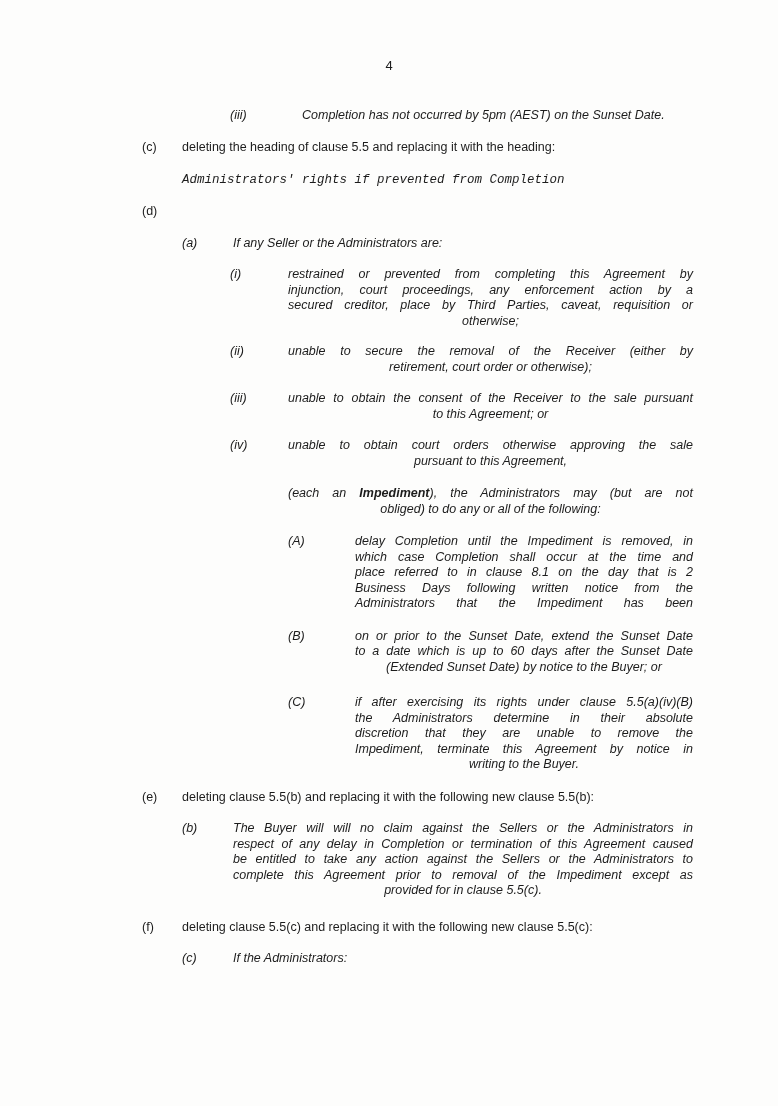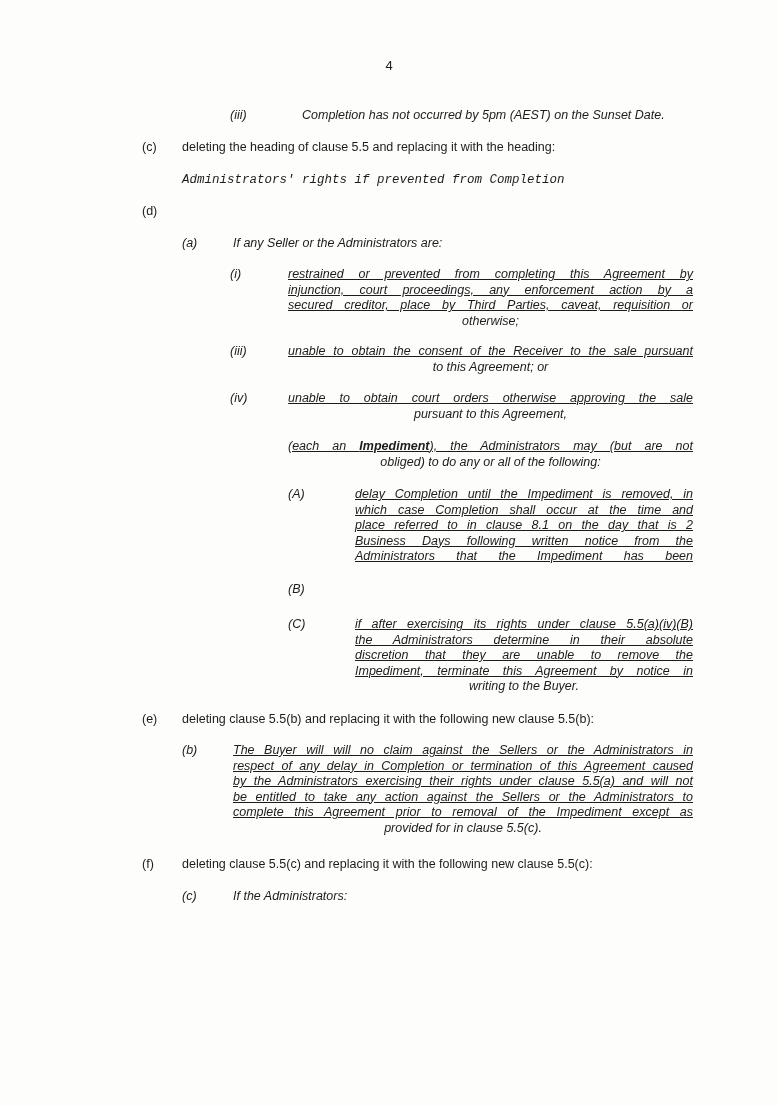--- a/index.html
+++ b/index.html
@@ -27,21 +27,21 @@
   .l1 .lbl{margin-left:182px;width:51px;}
   .l2 .lbl{margin-left:230px;width:58px;}
   .l2t .lbl{margin-left:230px;width:72px;}
   .l3 .lbl{margin-left:288px;width:67px;}
   .l0b{margin-left:182px;font-family:Liberation Mono, monospace;}      
   .l2b{margin-left:288px;}      
   .w1{width:460px;}
   .w2{width:405px;}
   .w3{width:338px;}
   
-  .jline{text-align:justify;text-align-last:justify;text-decoration:underline;}
+  .jline{text-align:justify;text-align-last:justify;}
   .jlast{text-align:center;}
   .mb15{margin-bottom:15px;}
   .mb17{margin-bottom:17px;}
   .mb20{margin-bottom:20px;}
   .mb21{margin-bottom:21px;}
 </style>
 </head>
 <body>
 
 <div class="page">
@@ -74,20 +74,27 @@
   <div class="row l2 mb15">
     <span class="lbl it">(i)</span>
     <div class="bd it w2">
         <div class="jline">restrained or prevented from completing this Agreement by</div>
         <div class="jline">injunction, court proceedings, any enforcement action by a</div>
         <div class="jline">secured creditor, place by Third Parties, caveat, requisition or</div>
         <div class="jlast">otherwise;</div>
       </div>
   </div>
 
+  <div class="row l2">
+    <span class="lbl it">(ii)</span>
+    <div class="bd it w2">
+        <div class="jline">unable to secure the removal of the Receiver (either by</div>
+        <div class="jlast">retirement, court order or otherwise);</div>
+      </div>
+  </div>
 
   <div class="row l2">
     <span class="lbl it">(iii)</span>
     <div class="bd it w2">
         <div class="jline">unable to obtain the consent of the Receiver to the sale pursuant</div>
         <div class="jlast">to this Agreement; or</div>
       </div>
   </div>
 
   <div class="row l2 mb17">
@@ -111,20 +118,25 @@
         <div class="jline">delay Completion until the Impediment is removed, in</div>
         <div class="jline">which case Completion shall occur at the time and</div>
         <div class="jline">place referred to in clause 8.1 on the day that is 2</div>
         <div class="jline">Business Days following written notice from the</div>
         <div class="jline">Administrators that the Impediment has been</div>
       </div>
   </div>
 
   <div class="row l3 mb20">
     <span class="lbl it">(B)</span>
+    <div class="bd it w3">
+        <div class="jline">on or prior to the Sunset Date, extend the Sunset Date</div>
+        <div class="jline">to a date which is up to 60 days after the Sunset Date</div>
+        <div class="jlast">(Extended Sunset Date) by notice to the Buyer; or</div>
+      </div>
   </div>
 
   <div class="row l3 mb17">
     <span class="lbl it">(C)</span>
     <div class="bd it w3">
         <div class="jline">if after exercising its rights under clause 5.5(a)(iv)(B)</div>
         <div class="jline">the Administrators determine in their absolute</div>
         <div class="jline">discretion that they are unable to remove the</div>
         <div class="jline">Impediment, terminate this Agreement by notice in</div>
         <div class="jlast">writing to the Buyer.</div>
@@ -134,21 +146,20 @@
   <div class="row l0">
     <span class="lbl">(e)</span>
     <span class="bd">deleting clause 5.5(b) and replacing it with the following new clause 5.5(b):</span>
   </div>
 
   <div class="row l1 mb21">
     <span class="lbl it">(b)</span>
     <div class="bd it w1">
         <div class="jline">The Buyer will will no claim against the Sellers or the Administrators in</div>
         <div class="jline">respect of any delay in Completion or termination of this Agreement caused</div>
-        <div class="jline">by the Administrators exercising their rights under clause 5.5(a) and will not</div>
         <div class="jline">be entitled to take any action against the Sellers or the Administrators to</div>
         <div class="jline">complete this Agreement prior to removal of the Impediment except as</div>
         <div class="jlast">provided for in clause 5.5(c).</div>
       </div>
   </div>
 
   <div class="row l0">
     <span class="lbl">(f)</span>
     <span class="bd">deleting clause 5.5(c) and replacing it with the following new clause 5.5(c):</span>
   </div>

